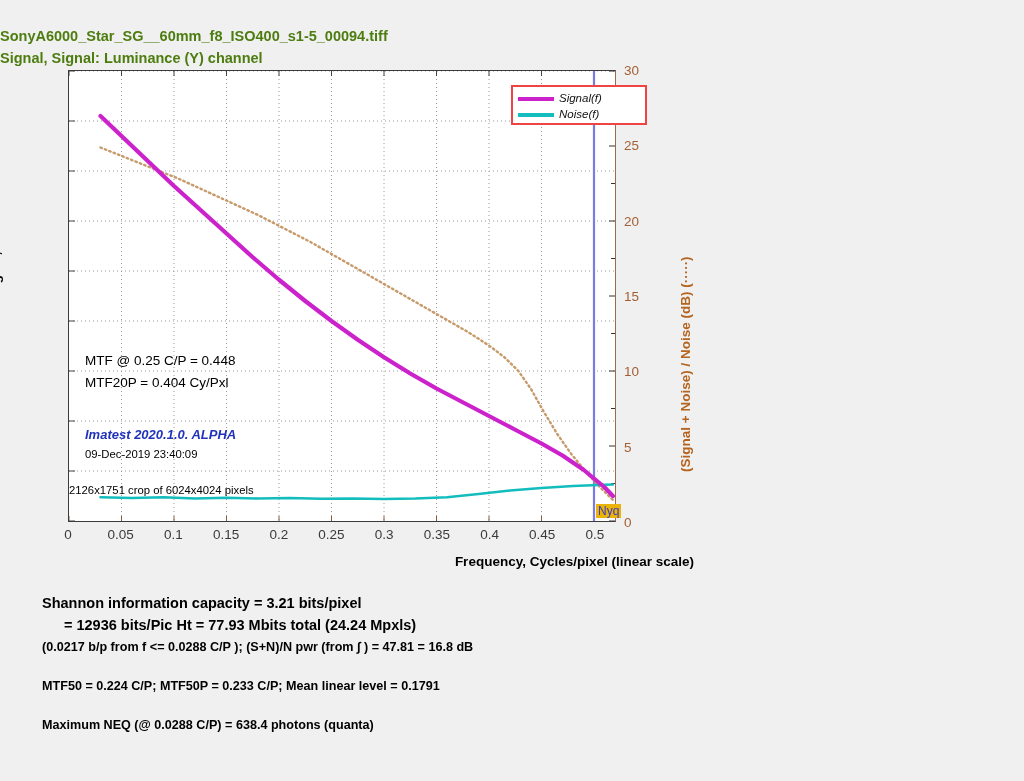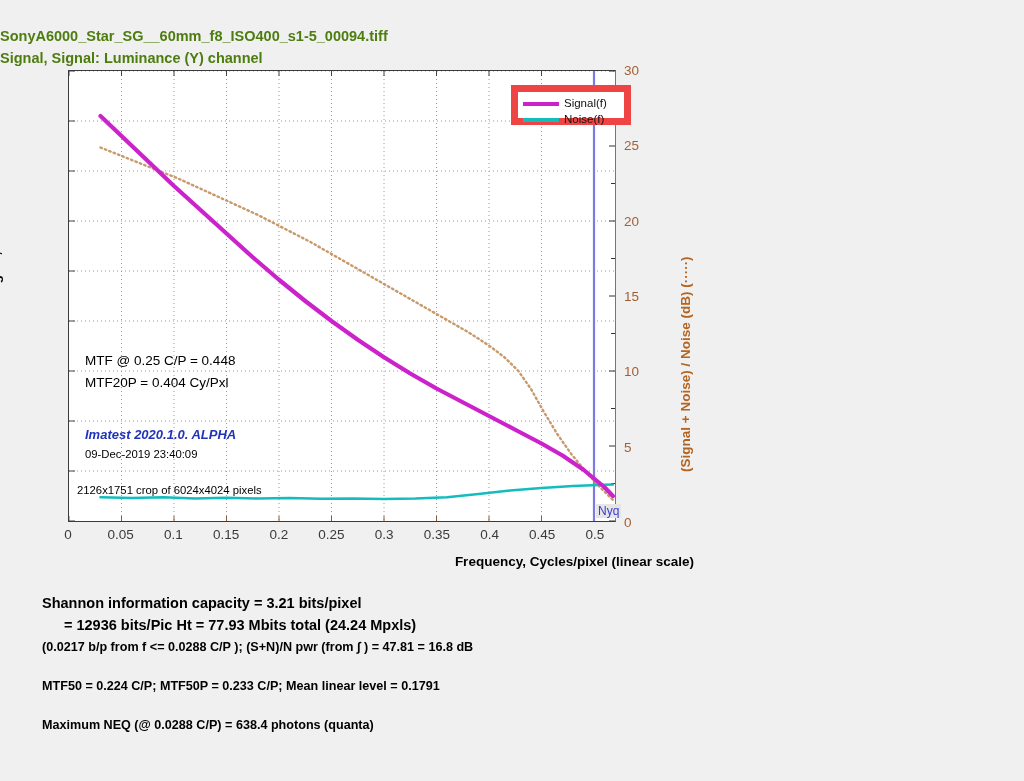--- a/index.html
+++ b/index.html
@@ -52,42 +52,43 @@
     transform:rotate(-90deg); transform-origin:left top;
     font-size:13.5px; font-weight:bold; color:#b5641f; white-space:nowrap;
   }
   #xlabel {
     position:absolute; left:0; top:554px; width:694px; text-align:right;
     font-size:13.5px; font-weight:bold; color:#000;
   }
 
   
   #legend {
-    position:absolute; left:510px; top:84px; width:120px; height:40px;
-    background:#fff; border:7px solid #ef4444;
+    position:absolute; left:510px; top:84px; width:136px; height:40px;
+    background:#fff; border:2px solid #ef4444;
     padding:4px 5px 0 5px;
+    font-style:italic;
   }
   .leg-row { display:flex; align-items:center; height:16px; }
   .leg-swatch { width:36px; height:4px; margin-right:5px; }
   .leg-text { font-size:11.5px; color:#111; line-height:1; }
 
   
   .anno { position:absolute; color:#000; white-space:nowrap; }
   #anno-mtf1 { left:84px; top:352px; font-size:13.5px; }
   #anno-mtf2 { left:84px; top:374px; font-size:13.5px; }
   #anno-ver  { left:84px; top:426px; font-size:13px; font-weight:bold;
                font-style:italic; color:#2233bb; }
   #anno-date { left:84px; top:447px; font-size:11.3px; }
   #anno-gam  { left:84px; top:466px; font-size:11.3px; }
   #anno-crop { left:84px; top:483px; font-size:11.3px; }
   #anno-cyc  { left:84px; top:500px; font-size:11.3px; }
 
   #nyq-label {
     position:absolute; left:595px; top:503px;
-    font-size:12px; color:#3a3ad0; background:#e5e5e5;
+    font-size:12px; color:#3a3ad0; background:#eab308;
     padding:0 2px;
   }
 
   
   #summary { position:absolute; left:0; top:590px; width:694px; }
   .sum { position:absolute; color:#000; white-space:nowrap; }
   #sum1 { left:42px; top:5px;   font-size:14.5px; font-weight:bold; }
   #sum2 { left:64px; top:27px;  font-size:14.5px; font-weight:bold; }
   #sum3 { left:42px; top:50px;  font-size:12.6px; font-weight:bold; }
   #sum4 { left:42px; top:89px;  font-size:12.6px; font-weight:bold; }
@@ -180,21 +181,21 @@
         <line x1="525" y1="0" x2="525" y2="450" stroke="#7b7be0" stroke-width="2.2"></line>
         <polyline points="31.499999999999996,76.5 57.75,87 84,97.5 110.24999999999999,108 136.5,120 162.75,132 189,144 215.25,157.5 241.5,171 267.75,186 294.00000000000006,201 320.24999999999994,216 346.5,231 372.74999999999994,246 399,261 420,274.5 435.74999999999994,286.5 449.4,300 462,318 474.6,340.5 488.25,363 501.9,382.5 516.6,400.5 530.25,415.5 543.9,429" fill="none" stroke="#c79a6b" stroke-width="2.4" stroke-linecap="round" stroke-linejoin="round" stroke-dasharray="1.5,3.2"></polyline>
         <polyline points="31.499999999999996,426.25 62.99999999999999,427 94.5,426.25 125.99999999999999,427.5 157.5,426.75 189,427.5 220.49999999999997,427 251.99999999999997,427.75 283.5,427.5 315,428 346.5,427.5 378,426.25 409.5,423 440.99999999999994,419.5 472.5,417 503.99999999999994,415 535.5,413.75 543.9,413.5" fill="none" stroke="#14bdbd" stroke-width="2.6" stroke-linecap="round" stroke-linejoin="round"></polyline>
         <polyline points="31.499999999999996,45 52.5,64.99999999999994 78.75,90.00000000000006 105,115 131.25,138.75 157.5,162.5 183.74999999999997,186.25 210,208.75 236.25,230 262.5,250 288.75,268.75 315,286.25 341.25,302.5 367.49999999999994,317.5 393.75,331.25 420,345 446.25,358.75 472.5,372.5 493.49999999999994,384.5 514.5,398.75 535.5,416.25 543.9,425" fill="none" stroke="#cc22cc" stroke-width="4.2" stroke-linecap="round" stroke-linejoin="round"></polyline>
       </svg>
 
     <div class="anno" id="anno-mtf1" style="left:16px;top:282px">MTF @ 0.25 C/P = 0.448</div>
     <div class="anno" id="anno-mtf2" style="left:16px;top:304px">MTF20P = 0.404 Cy/Pxl</div>
     <div class="anno" id="anno-ver" style="left:16px;top:356px">Imatest 2020.1.0. ALPHA</div>
     <div class="anno" id="anno-date" style="left:16px;top:377px">09-Dec-2019 23:40:09</div>
-    <div class="anno" id="anno-crop" style="left:8px;top:413px">2126x1751 crop of 6024x4024 pixels</div>
+    <div class="anno" id="anno-crop" style="left:0;top:413px">2126x1751 crop of 6024x4024 pixels</div>
 
     <div id="nyq-label" style="left:527px;top:433px">Nyq</div>
 
     <div id="legend" style="left:442px;top:14px">
       <div class="leg-row">
         <span class="leg-swatch" style="background:#cc22cc"></span>
         <span class="leg-text">Signal(f)</span>
       </div>
       <div class="leg-row">
         <span class="leg-swatch" style="background:#14bdbd"></span>

